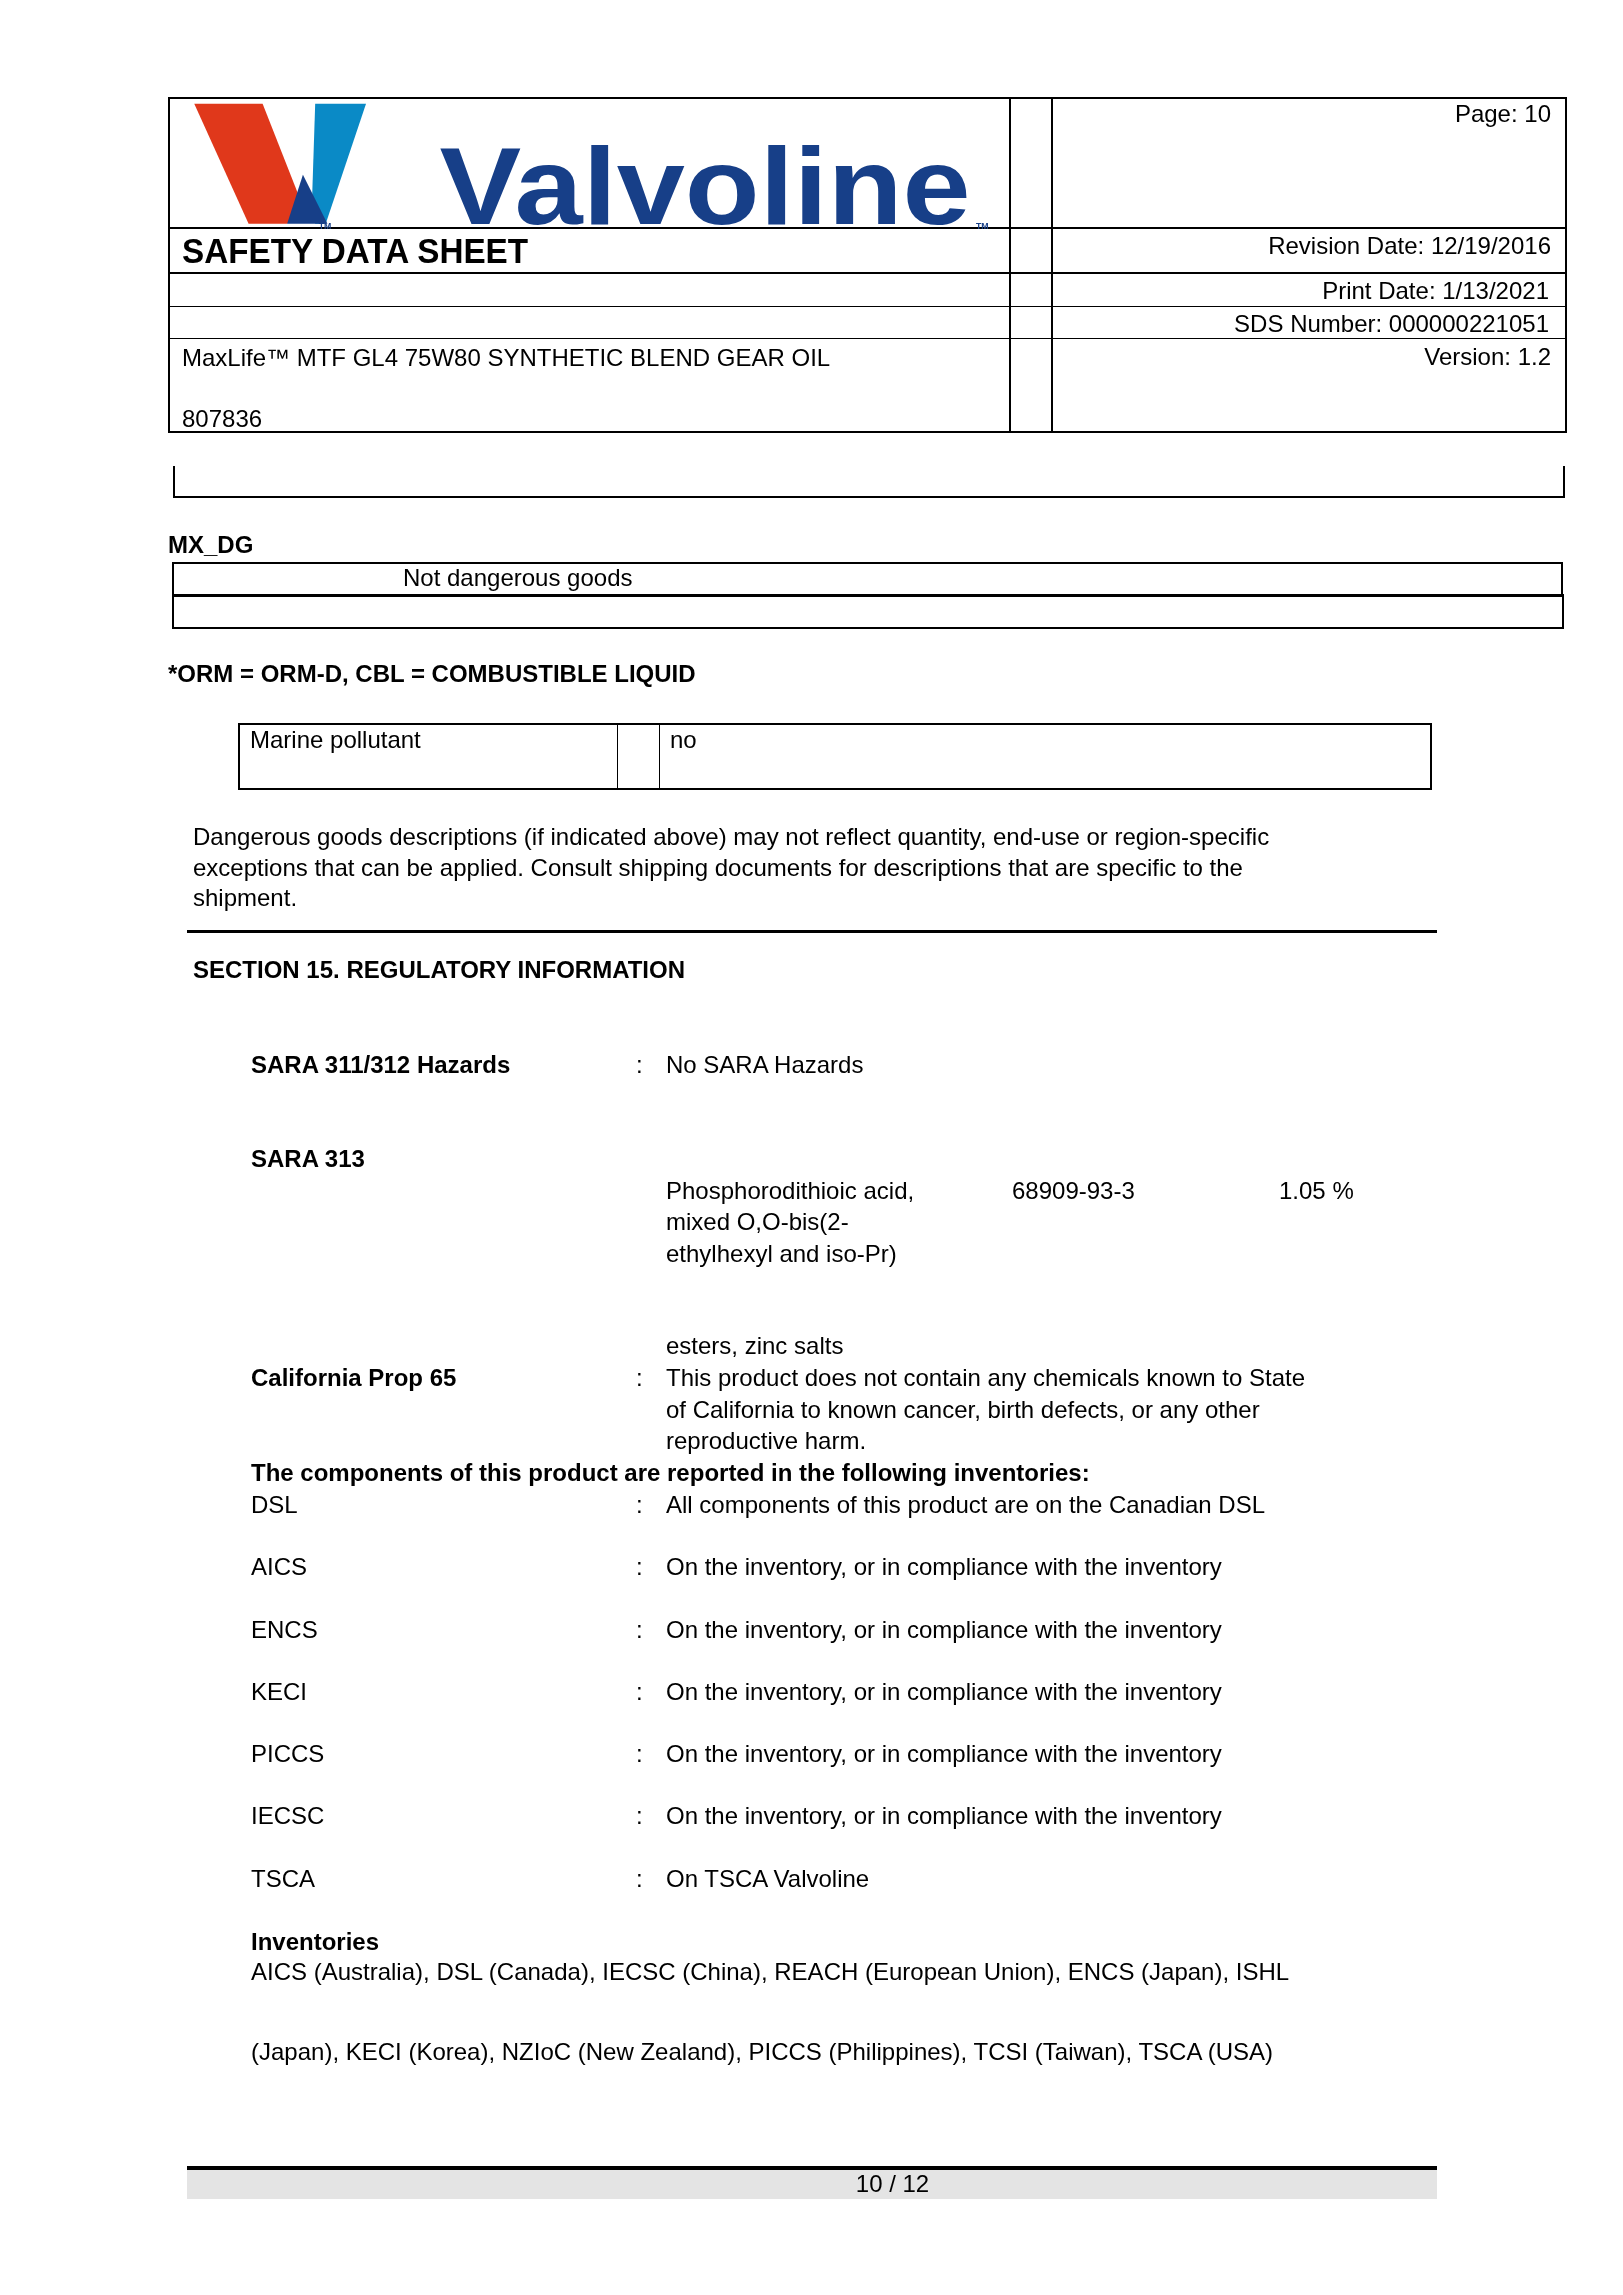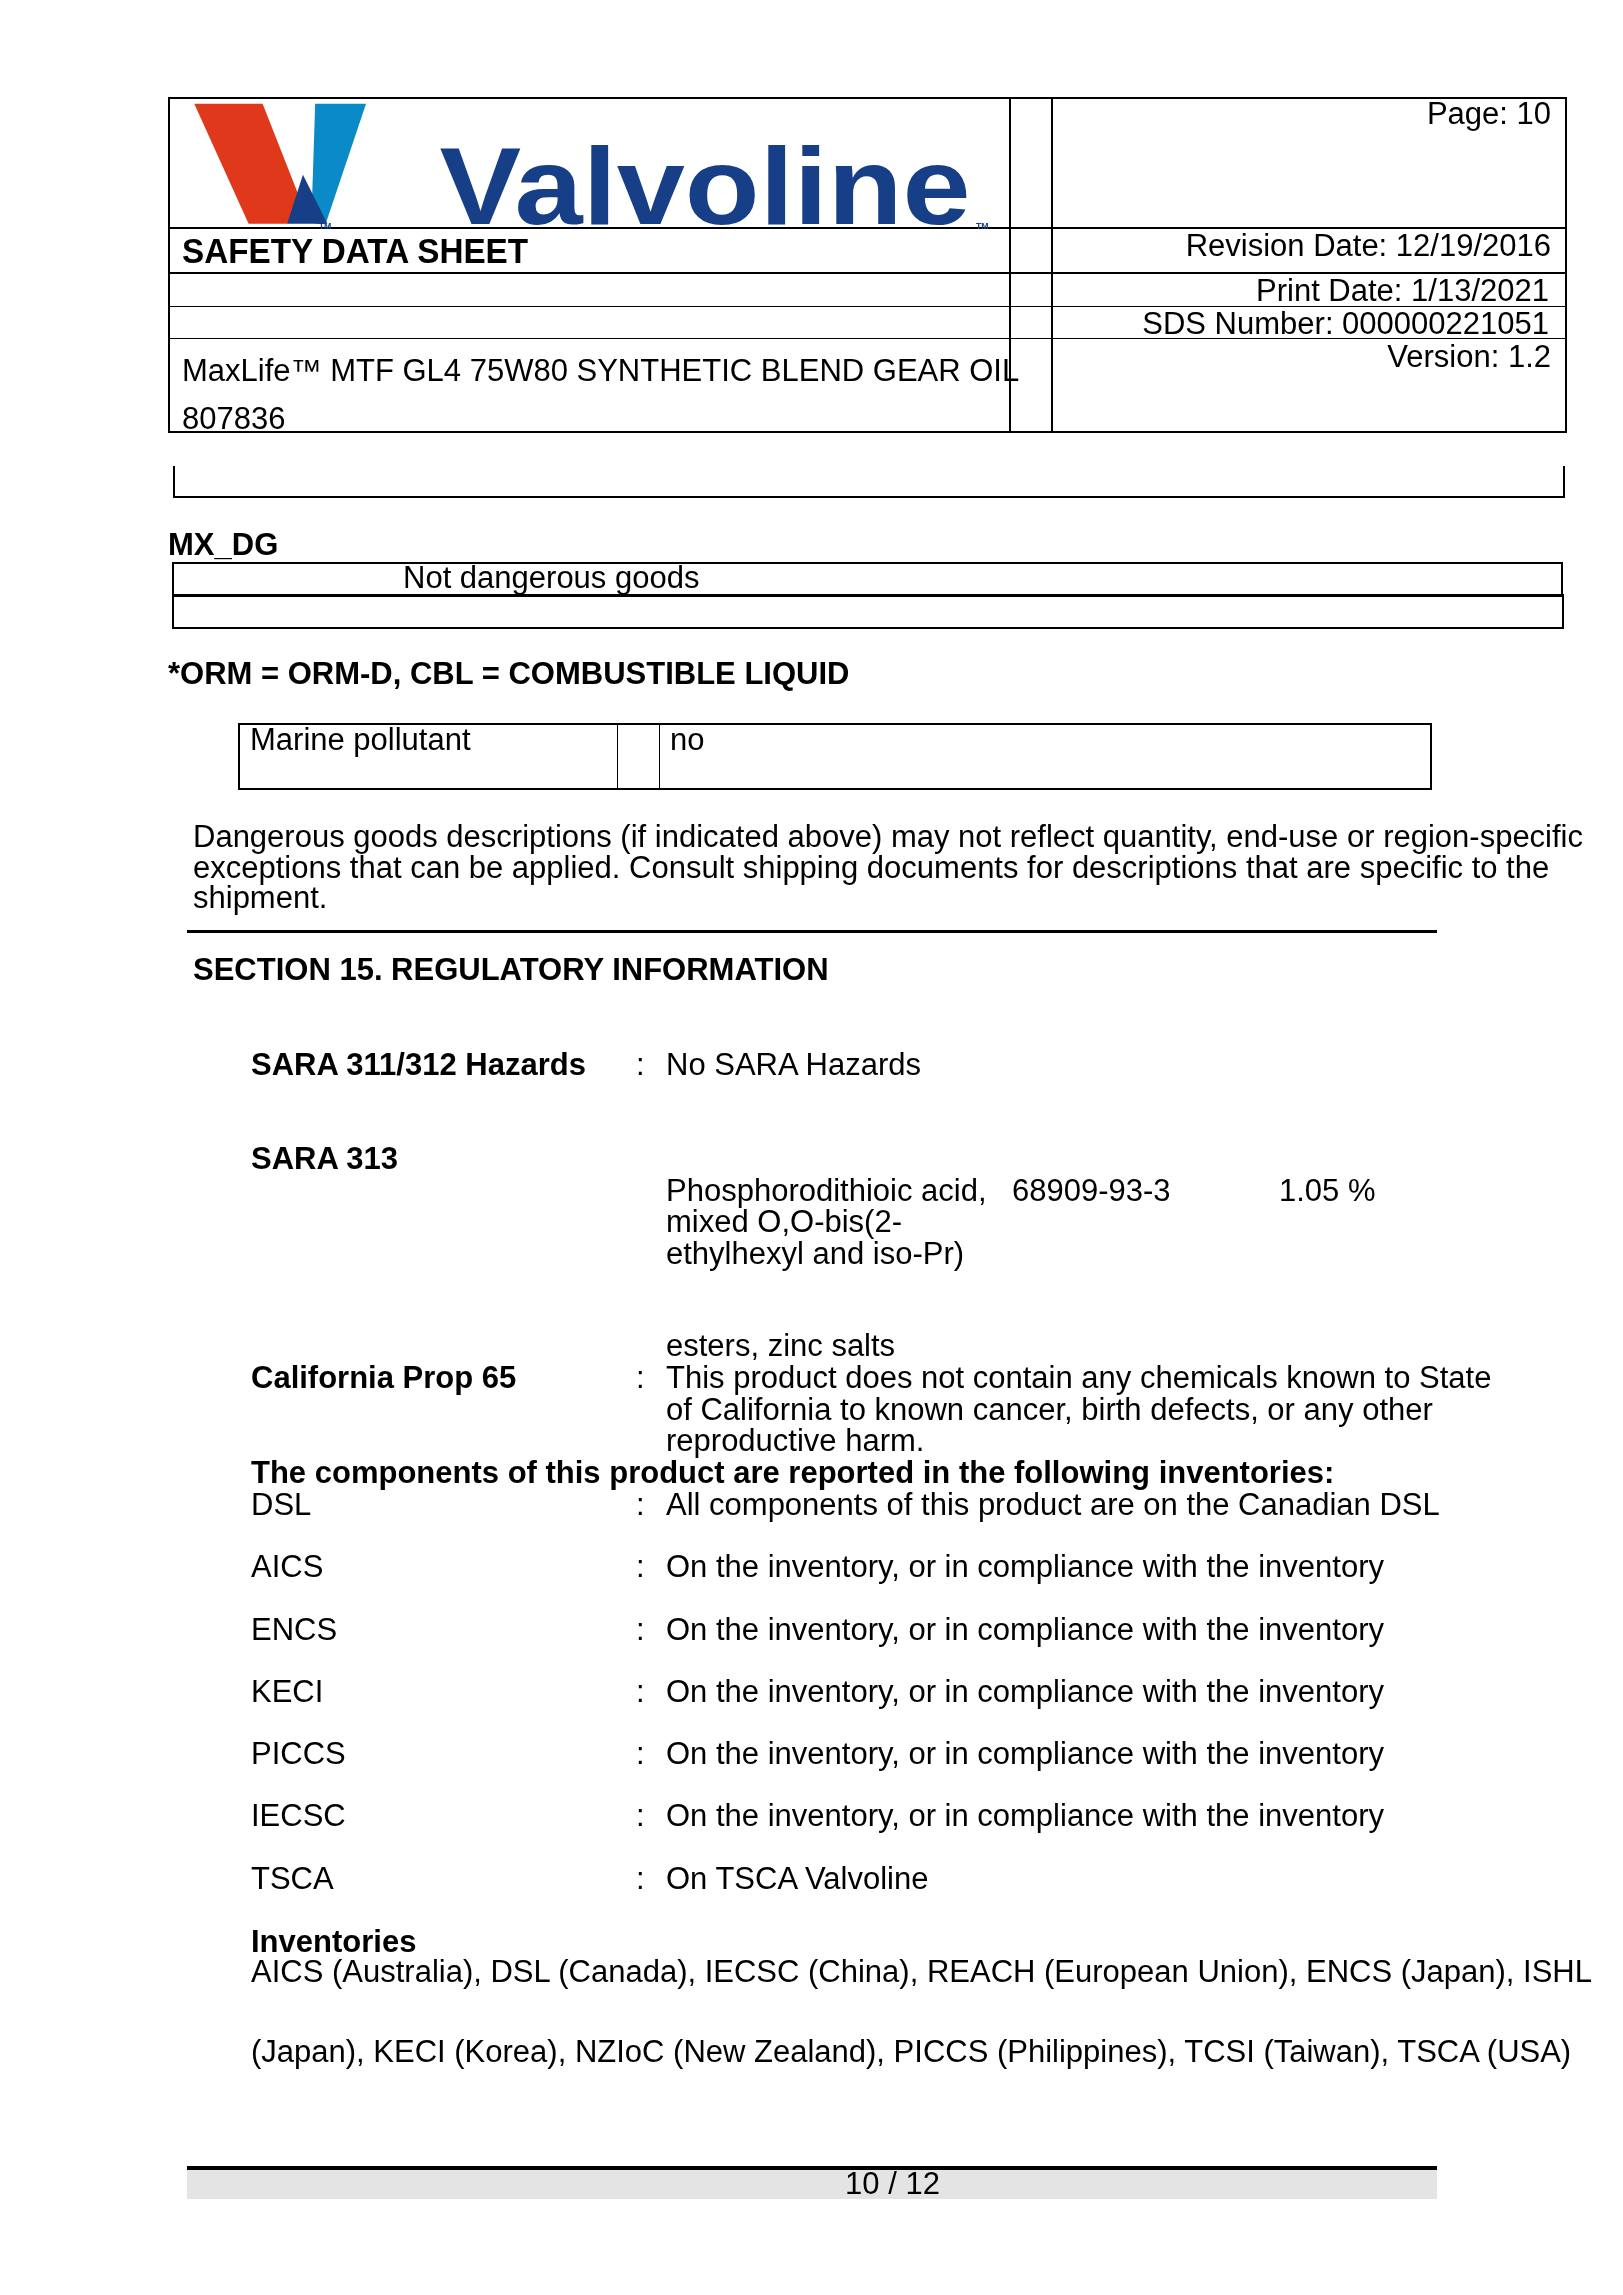--- a/index.html
+++ b/index.html
@@ -1,21 +1,21 @@
 <!DOCTYPE html>
 <html style="font-size:14px"><head>
 <meta charset="utf-8">
 <style>
   html, body { margin: 0; padding: 0; background: #ffffff; }
   body {
     width: 1623px; height: 2295px; position: relative; overflow: hidden;
     font-family: "Liberation Sans", sans-serif; color: #000;
   }
   .abs { position: absolute; }
-  .txt { font-size: 31px; line-height: 32px; white-space: nowrap; }
+  .txt { font-size: 24px; line-height: 32px; white-space: nowrap; }
   .bold { font-weight: bold; }
 
   
   .hbox { position: absolute; left: 168px; top: 97px; width: 1399px; height: 336px; border: 2.6px solid #000; box-sizing: border-box; }
   .hline { position: absolute; height: 0; border-top: 2.6px solid #000; }
   .hline.thin { border-top-width: 1.8px; }
   .vline { position: absolute; width: 0; border-left: 2.6px solid #000; }
 
   .logo-svg { position: absolute; left: 189px; top: 101px; }
 
@@ -49,21 +49,21 @@
 </svg>
 
 <div class="abs txt bold" style="left:182px; top:231px; font-size:35px; line-height:40px; transform:scaleX(0.95); transform-origin:left;">SAFETY DATA SHEET</div>
 
 <div class="abs txt" style="right:72px; top:98px; text-align:right;">Page: 10</div>
 <div class="abs txt" style="right:72px; top:230px; text-align:right;">Revision Date:  12/19/2016</div>
 <div class="abs txt" style="right:74px; top:275px; text-align:right;">Print Date: 1/13/2021</div>
 <div class="abs txt" style="right:74px; top:308px; text-align:left;">SDS Number: 000000221051</div>
 <div class="abs txt" style="right:72px; top:341px; text-align:right;">Version:  1.2</div>
 
-<div class="abs txt" style="left:182px; top:355px;">MaxLife™ MTF GL4 75W80 SYNTHETIC BLEND GEAR OIL</div>
+<div class="abs txt" style="left:182px; top:342px;">MaxLife™ MTF GL4 75W80 SYNTHETIC BLEND GEAR OIL</div>
 <div class="abs txt" style="left:182px; top:403px;">807836</div>
 
 <div class="abs" style="left:173px; top:466px; width:1392px; height:32px; border-left:2.6px solid #000; border-right:2.6px solid #000; border-bottom:2.6px solid #000; border-top:none; box-sizing:border-box;"></div>
 
 <div class="abs txt bold" style="left:168px; top:529px;">MX_DG</div>
 <div class="box" style="left:172px; top:562px; width:1391px; height:35px;"></div>
 <div class="box" style="left:172px; top:594px; width:1392px; height:35px;"></div>
 <div class="abs txt" style="left:403px; top:562px;">Not dangerous goods</div>
 
 <div class="abs txt bold" style="left:168px; top:658px;">*ORM = ORM-D, CBL = COMBUSTIBLE LIQUID</div>

